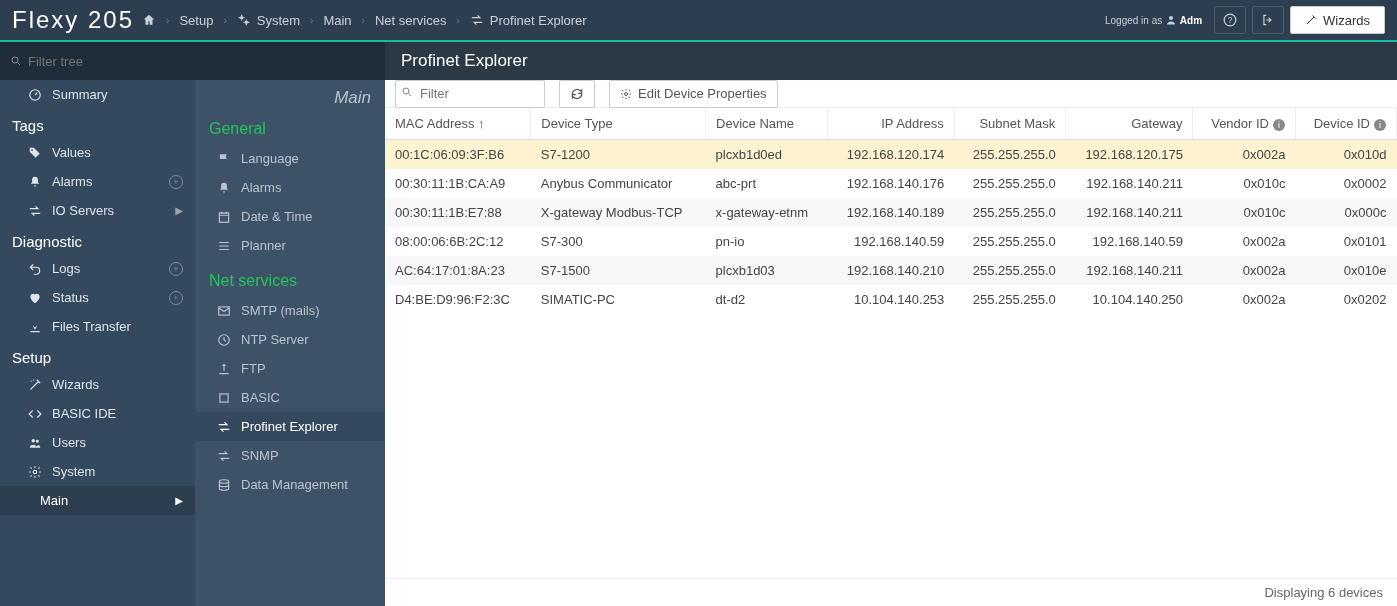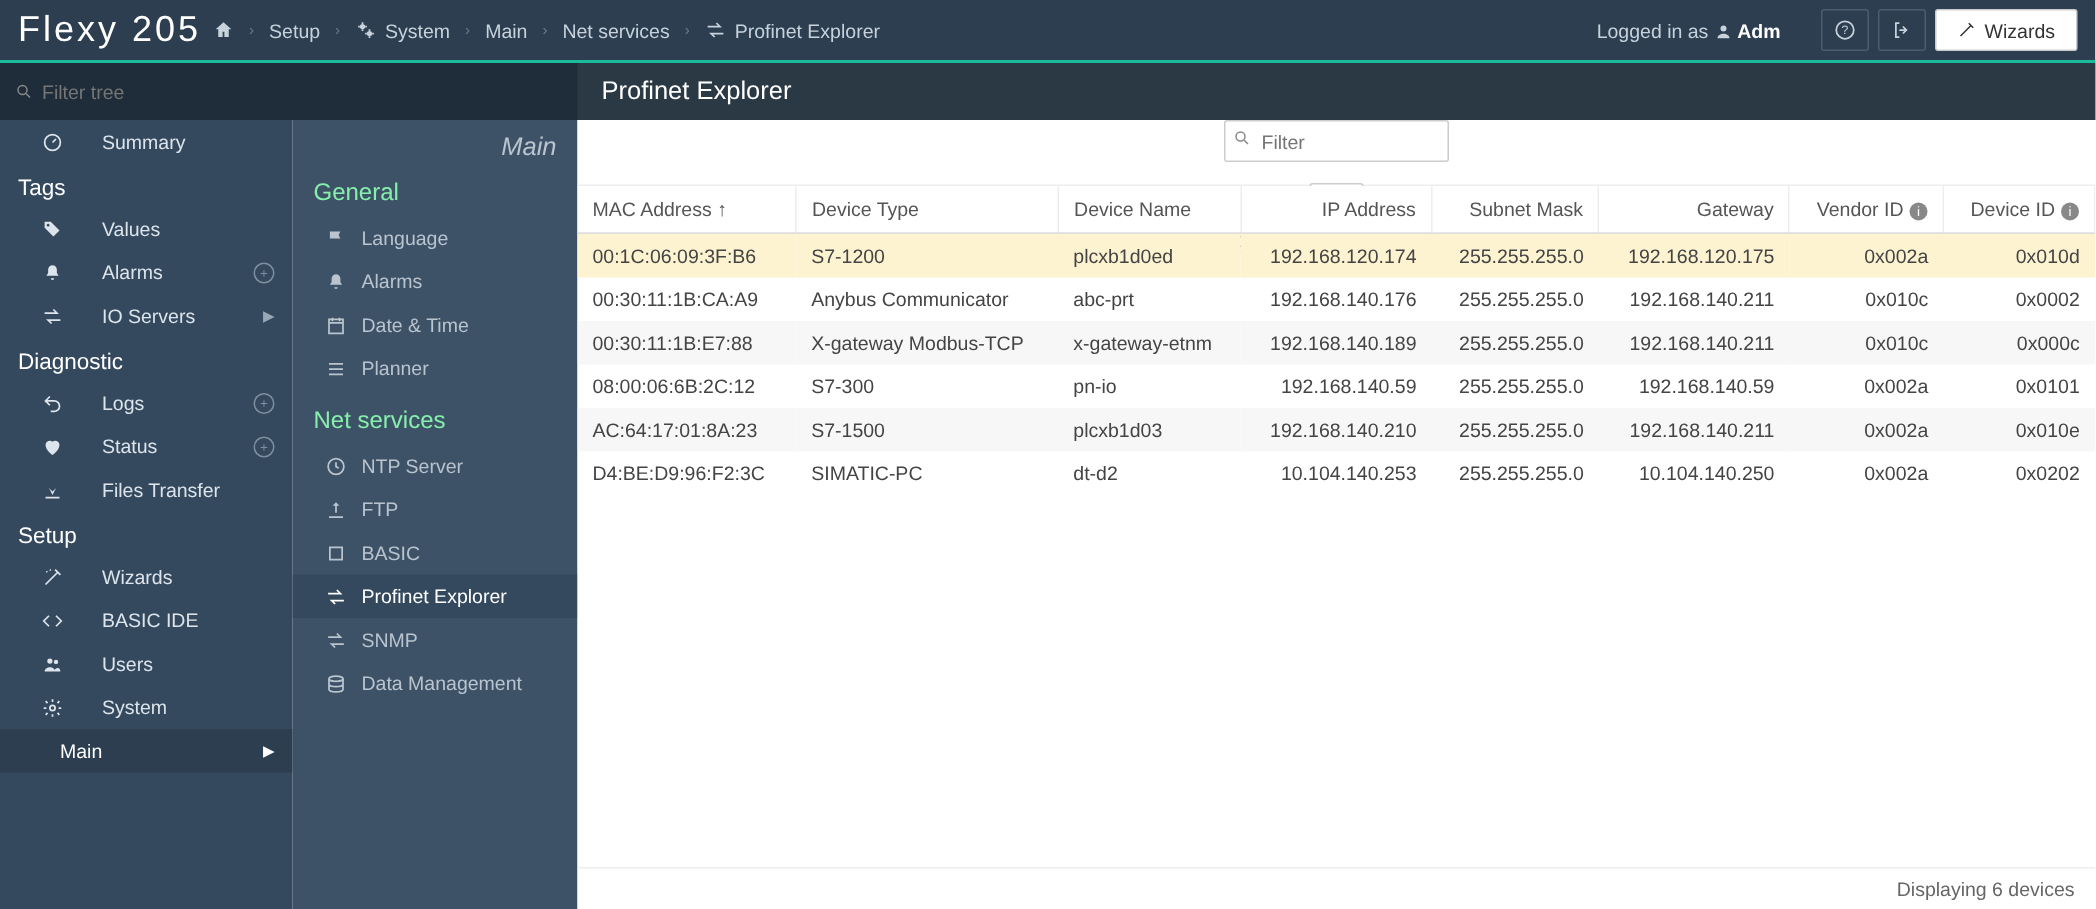--- a/index.html
+++ b/index.html
@@ -3,48 +3,48 @@
 <meta charset="utf-8">
 <style>
 * { box-sizing: border-box; margin: 0; padding: 0; }
 body { font-family: -apple-system, BlinkMacSystemFont, "Segoe UI", Arial, sans-serif; font-size: 14px; color: #333; background: #fff; width: 1397px; height: 606px; overflow: hidden; }
 .topbar { height: 42px; background: #2c3e50; display: flex; align-items: center; padding: 0 12px; color: #fff; border-bottom: 2px solid #1abc9c; }
 .logo { font-size: 24px; font-weight: 300; letter-spacing: 2px; margin-right: 8px; }
 .breadcrumb { display: flex; align-items: center; gap: 10px; font-size: 13px; color: #c8d2dc; flex: 1; }
 .breadcrumb .crumb { color: #c8d2dc; cursor: pointer; display: flex; align-items: center; gap: 6px; }
 .breadcrumb .sep { color: #6b7d8e; font-size: 10px; }
 .topright { display: flex; align-items: center; gap: 6px; }
-.loggedtxt { font-size: 13px; color: #c8d2dc; margin-right: 21px; }
+.loggedtxt { font-size: 10px; color: #c8d2dc; margin-right: 6px; }
 .loggedtxt b { color: #fff; }
 .topbtn { width: 32px; height: 28px; border: 1px solid #4a5c6e; display: inline-flex; align-items: center; justify-content: center; color: #c8d2dc; border-radius: 2px; cursor: pointer; background: transparent; }
 .wizbtn { height: 28px; padding: 0 14px; background: #fff; color: #333; border: 1px solid #ccc; border-radius: 2px; display: inline-flex; align-items: center; gap: 6px; cursor: pointer; font-size: 13px; }
 
 .filterbar { height: 38px; background: #1f2d3a; display: flex; align-items: center; padding: 0 10px; }
 .filterinp { background: transparent; border: none; color: #bbb; font-size: 13px; outline: none; width: 350px; }
 .filterbar .searchic { color: #888; margin-right: 6px; }
 
 .mainrow { display: flex; height: calc(606px - 42px - 38px); }
 .sidebar1 { width: 195px; background: #34495e; color: #dde4eb; overflow-y: auto; position: relative; }
 .sidebar1::-webkit-scrollbar { width: 8px; }
 .sb-head { font-size: 15px; color: #fff; padding: 8px 12px 4px; font-weight: 500; }
-.sb-item { display: flex; align-items: center; gap: 26px; padding: 7px 12px 7px 28px; font-size: 13px; color: #dde4eb; cursor: pointer; }
+.sb-item { display: flex; align-items: center; gap: 10px; padding: 7px 12px 7px 28px; font-size: 13px; color: #dde4eb; cursor: pointer; }
 .sb-item .badge { margin-left: auto; display: inline-flex; align-items: center; justify-content: center; width: 14px; height: 14px; border: 1px solid #7e8e9e; border-radius: 50%; font-size: 9px; color: #7e8e9e; }
 .sb-item .chev { margin-left: auto; font-size: 10px; color: #9aa7b4; }
 .sb-sub { background: #2c3e50; padding: 7px 12px 7px 40px; font-size: 13px; color: #fff; display: flex; align-items: center; cursor: pointer; }
 .sb-sub .chev { margin-left: auto; font-size: 10px; }
 
 .sidebar2 { width: 190px; background: #3e5267; color: #c8d2dc; overflow-y: auto; }
 .sb2-top { text-align: right; font-style: italic; font-size: 17px; color: #b9c4cf; padding: 8px 14px 0; }
-.sb2-head { font-size: 16px; color: #86efac; padding: 12px 14px 6px; font-weight: 400; }
+.sb2-head { font-size: 16px; color: #22c55e; padding: 12px 14px 6px; font-weight: 400; }
 .sb2-item { display: flex; align-items: center; gap: 10px; padding: 7px 14px 7px 22px; font-size: 13px; color: #b9c4cf; cursor: pointer; }
 .sb2-item.active { background: #34495e; color: #fff; }
 
 .content { flex: 1; background: #fff; display: flex; flex-direction: column; }
 .content-head { height: 38px; background: #2b3945; color: #fff; display: flex; align-items: center; padding: 0 16px; font-size: 17px; font-weight: 400; }
-.toolbar { height: 44px; display: flex; align-items: center; gap: 14px; padding: 0 10px; border-bottom: 1px solid #eee; flex-direction: column; }
+.toolbar { height: 28px; display: flex; align-items: center; gap: 14px; padding: 0 10px; border-bottom: 1px solid #eee; }
 .toolbar input { height: 28px; width: 150px; border: 1px solid #ccc; border-radius: 2px; padding: 0 8px 0 24px; font-size: 13px; background: #fff; }
 .toolwrap { position: relative; }
 .toolwrap .ic { position: absolute; left: 6px; top: 6px; color: #888; font-size: 12px; }
 .tbtn { height: 28px; border: 1px solid #ccc; border-radius: 2px; background: #fff; padding: 0 10px; font-size: 13px; color: #555; cursor: pointer; display: inline-flex; align-items: center; gap: 6px; }
 
 .grid { flex: 1; overflow: auto; }
 table { border-collapse: collapse; width: 100%; }
 th { text-align: left; font-weight: 400; font-size: 13px; color: #555; padding: 8px 10px; border-right: 1px solid #eee; border-bottom: 1px solid #ddd; background: #fff; white-space: nowrap; }
 th.r { text-align: right; }
 td { font-size: 13px; color: #444; padding: 7px 10px; white-space: nowrap; }
@@ -273,20 +273,29 @@
       </div>
       <div class="sb2-item">
         <span class="icon">
           <svg width="14" height="14" viewBox="0 0 24 24" fill="none" stroke="currentColor" stroke-width="2">
             <path d="M4 6h16M4 12h16M4 18h16"></path>
           </svg>
         </span>
         <span>Planner</span>
       </div>
       <div class="sb2-head">Net services</div>
+      <div class="sb2-item">
+        <span class="icon">
+          <svg width="14" height="14" viewBox="0 0 24 24" fill="none" stroke="currentColor" stroke-width="2">
+            <rect x="3" y="5" width="18" height="14"></rect>
+            <path d="M3 7l9 6 9-6"></path>
+          </svg>
+        </span>
+        <span>SMTP (mails)</span>
+      </div>
       <div class="sb2-item">
         <span class="icon">
           <svg width="14" height="14" viewBox="0 0 24 24" fill="none" stroke="currentColor" stroke-width="2">
             <circle cx="12" cy="12" r="9"></circle>
             <path d="M12 7v5l3 2"></path>
           </svg>
         </span>
         <span>NTP Server</span>
       </div>
       <div class="sb2-item">

